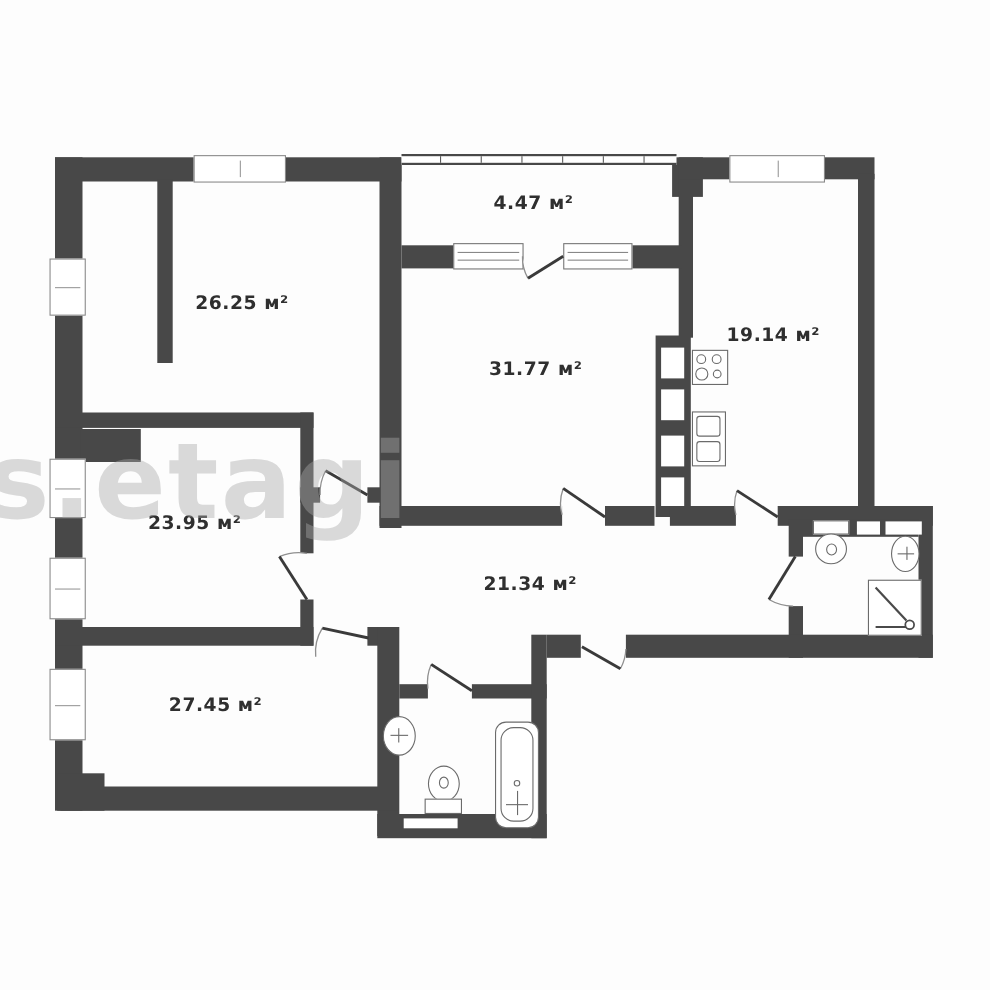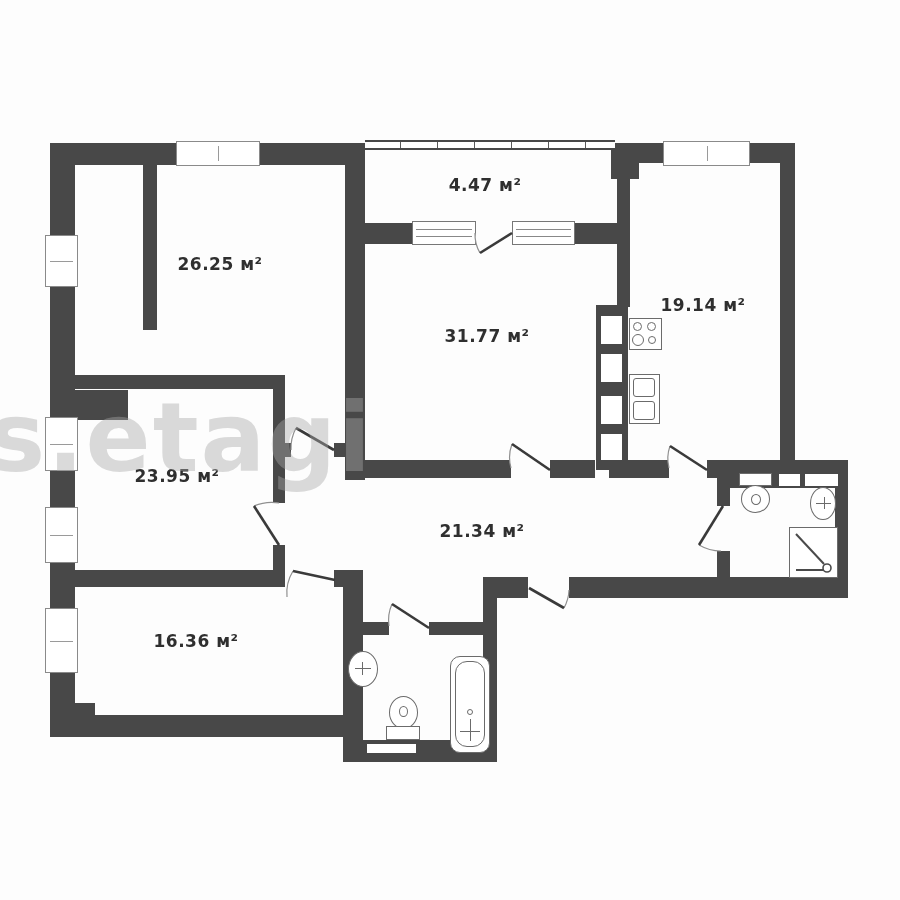--- a/index.html
+++ b/index.html
@@ -197,22 +197,22 @@
 
   <div class="fix b1" style="left:789px;top:527px;width:49px;height:51px">
     <svg width="49" height="51" viewBox="0 0 49 51">
       <line x1="6" y1="6" x2="34" y2="36" stroke="#4a4a4a" stroke-width="2"></line>
       <line x1="6" y1="42" x2="34" y2="42" stroke="#4a4a4a" stroke-width="2"></line>
       <circle cx="37" cy="40" r="4" fill="#fff" stroke="#4a4a4a" stroke-width="1.6"></circle>
     </svg>
   </div>
 
   <div class="lbl" style="left:485px;top:185px">4.47 м²</div>
-  <div class="lbl" style="left:220px;top:264px">26.25 м²</div>
+  <div class="lbl" style="left:220px;top:276px">26.25 м²</div>
   <div class="lbl" style="left:487px;top:336px">31.77 м²</div>
   <div class="lbl" style="left:703px;top:305px">19.14 м²</div>
   <div class="lbl" style="left:177px;top:476px">23.95 м²</div>
   <div class="lbl" style="left:482px;top:531px">21.34 м²</div>
-  <div class="lbl" style="left:196px;top:641px">16.36 м²</div>
+  <div class="lbl" style="left:196px;top:641px">27.45 м²</div>
 
   <div class="wm" style="left:-12px;top:382px">s.etagi</div>
 
 </div>
 
 </body></html>

